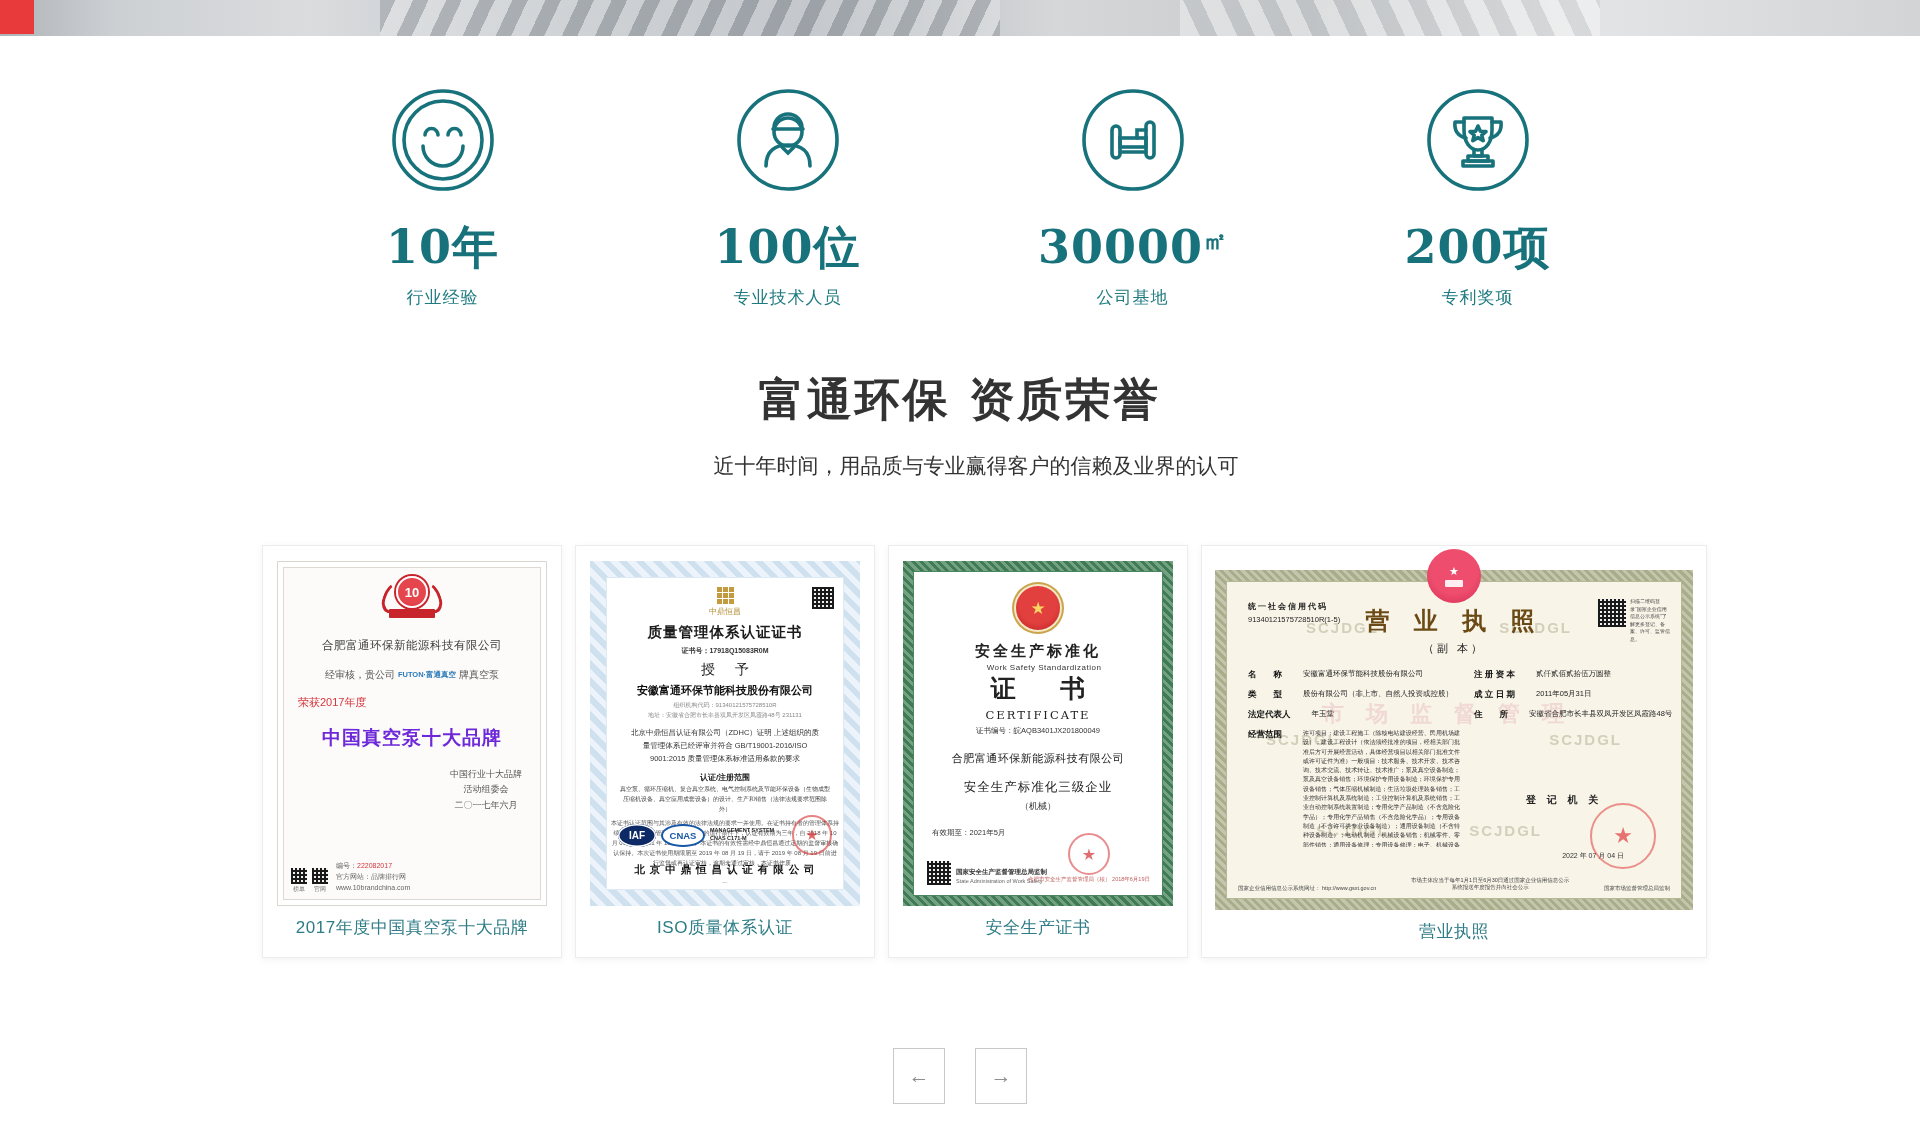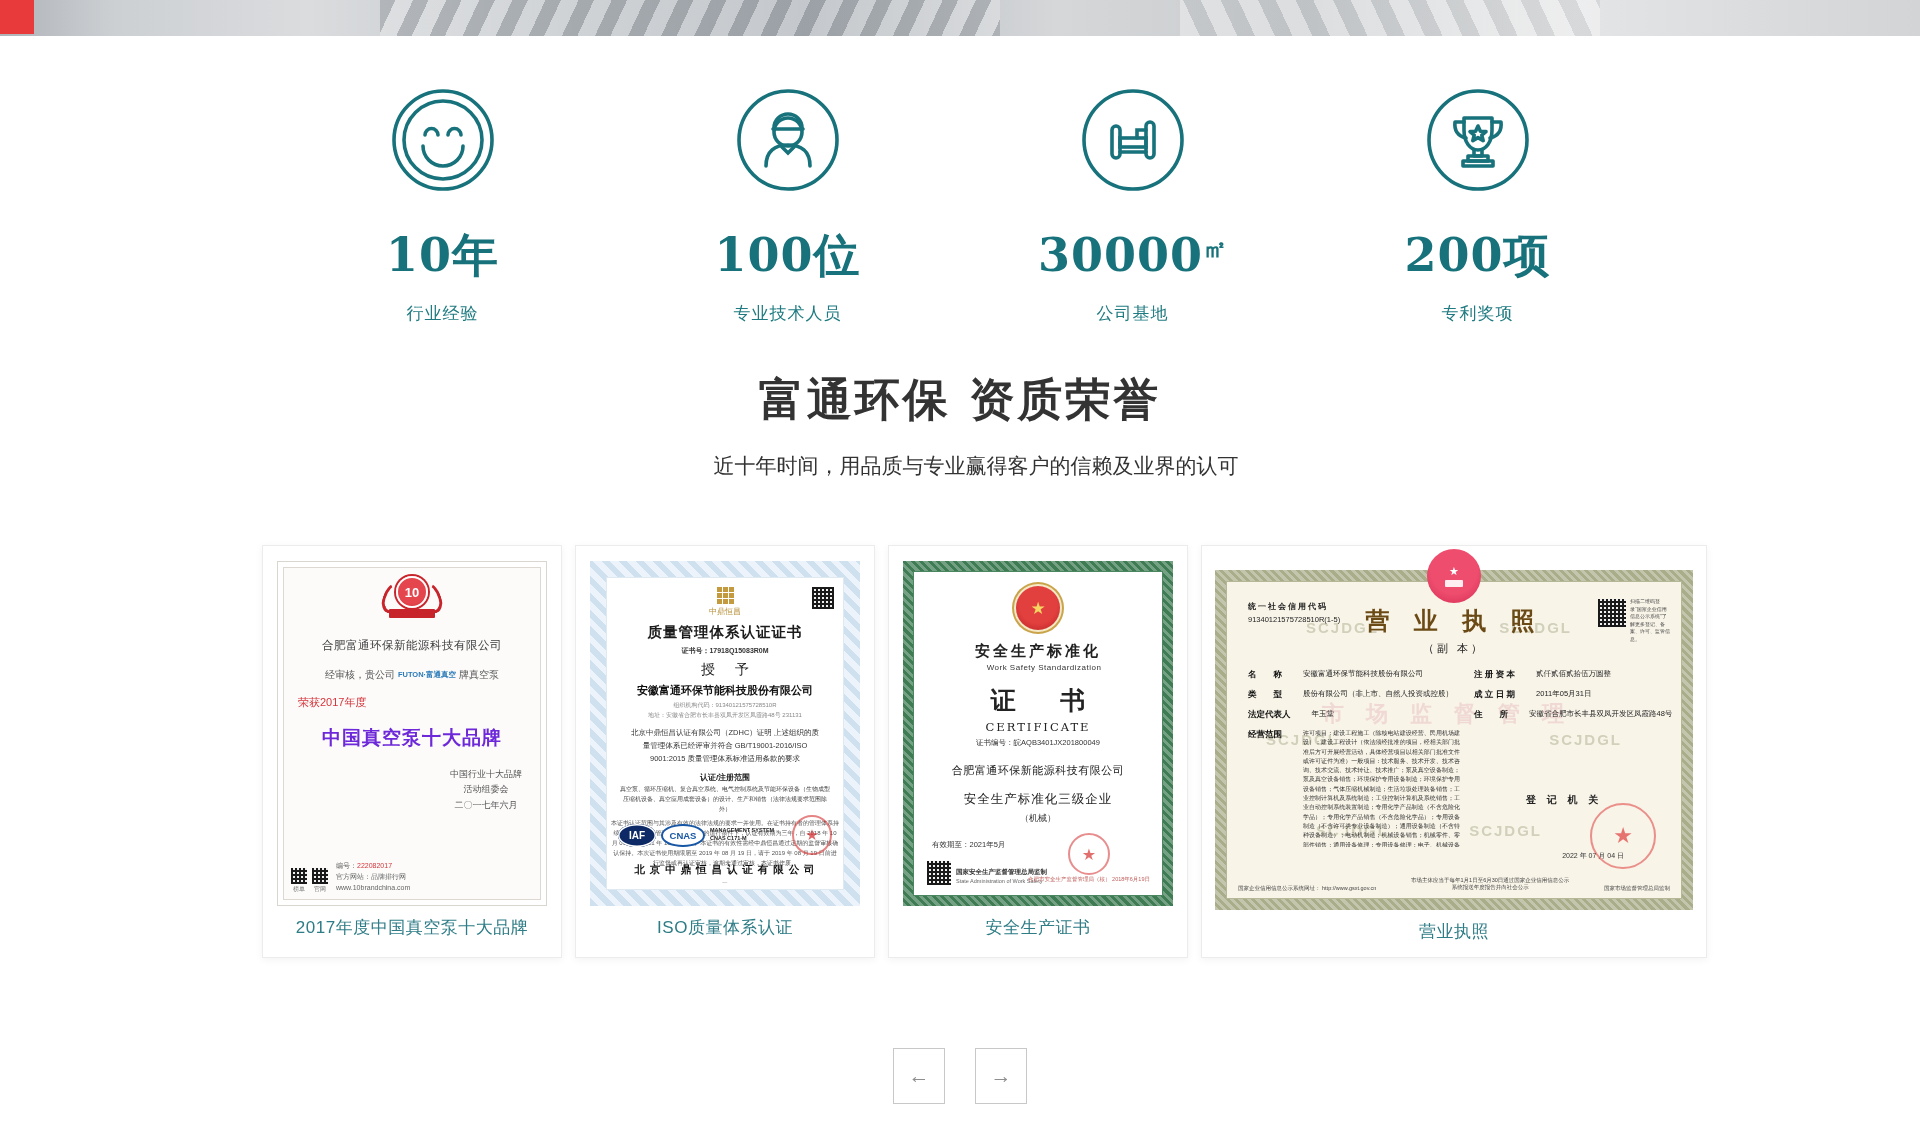--- a/index.html
+++ b/index.html
@@ -10,21 +10,21 @@
     background:linear-gradient(90deg,#aeb3b8 0,#cdd0d3 6%,#dadcde 16%,#c2c6ca 30%,#b4b9be 42%,#d5d7d9 55%,#c9ccce 68%,#e4e5e6 82%,#d2d4d6 100%);
     overflow:hidden; }
   .strip-sheen { position:absolute; top:0; left:380px; width:620px; height:36px;
     background:repeating-linear-gradient(115deg, rgba(90,98,105,.28) 0 14px, rgba(255,255,255,.22) 14px 30px); }
   .strip-sheen2 { position:absolute; top:0; left:1180px; width:420px; height:36px;
     background:repeating-linear-gradient(65deg, rgba(255,255,255,.35) 0 18px, rgba(120,126,132,.12) 18px 34px); }
   .red-corner { position:absolute; top:0; left:0; width:34px; height:34px; background:#e83a3a; }
 
   
   .stats { position:absolute; top:88px; left:270px; width:1380px; display:flex; }
-  .stat { width:345px; display:flex; flex-direction:column; align-items:center;gap:8px; }
+  .stat { width:345px; display:flex; flex-direction:column; align-items:center; }
   .stat svg { width:104px; height:104px; display:block; }
   .stat-value { margin-top:32px; font-family:"DejaVu Serif","Liberation Serif",serif; font-weight:bold;
     font-size:46px; line-height:1; color:#17727b; letter-spacing:1px; }
   .stat-value .sup-unit { font-size:24px; vertical-align:14px; letter-spacing:0; }
   .stat-label { margin-top:16px; font-size:17px; color:#1f7b81; letter-spacing:1px; }
 
   
   .sec-title { position:absolute; top:370px; left:0; width:100%; text-align:center;
     font-family:"DejaVu Serif","Liberation Serif",serif; font-weight:bold; font-size:45px; color:#333; letter-spacing:3px; }
   .sec-sub { position:absolute; top:452px; left:16px; width:100%; text-align:center; font-size:21px; color:#333; }
@@ -106,21 +106,21 @@
     background:repeating-linear-gradient(45deg, rgba(255,255,255,.28) 0 3px, rgba(0,0,0,0) 3px 6px), #3f7c54; }
   .c3-inner { position:relative; width:100%; height:100%; background:#fff; border:1px solid #4a8660;
     display:flex; flex-direction:column; align-items:center; }
   .c3-emblem { margin-top:14px; width:44px; height:44px; border-radius:50%;
     background:radial-gradient(circle at 50% 42%, #e2403f 55%, #b7201f);
     box-shadow:0 0 0 2px #f5e9c8, 0 0 0 4px #c9a44a;
     display:flex; align-items:center; justify-content:center; color:#f7d762; font-size:17px; }
   .c3-header { font-family:"DejaVu Serif","Liberation Serif",serif; font-size:15px; font-weight:bold; color:#222;
     margin-top:12px; letter-spacing:3px; }
   .c3-header-en { font-size:8px; color:#333; margin-top:2px; letter-spacing:.5px;padding-left:12px; }
-  .c3-title { font-size:25px; font-weight:bold; letter-spacing:18px; text-indent:18px; margin-top:12px; color:#222;
+  .c3-title { font-size:25px; font-weight:bold; letter-spacing:18px; text-indent:18px; color:#222;
     font-family:"DejaVu Serif","Liberation Serif",serif; }
   .c3-title-en { font-family:"DejaVu Serif","Liberation Serif",serif; font-size:11.5px; letter-spacing:2px; margin-top:3px; color:#222; }
   .c3-no { font-size:7.5px; margin-top:4px; color:#333; }
   .c3-company { font-size:11px; margin-top:15px; color:#222; letter-spacing:.5px; }
   .c3-grade { font-size:12.5px; margin-top:13px; color:#222; letter-spacing:1px; }
   .c3-cat { font-size:9px; margin-top:4px; color:#333; }
   .c3-valid { font-size:7.5px; margin-top:15px; align-self:flex-start; margin-left:18px; color:#333; }
   .c3-footer { position:absolute; left:13px; bottom:10px; display:flex; align-items:flex-end; gap:5px; }
   .c3-qr { width:24px; height:24px; }
   .c3-auth { font-size:6.5px; color:#333; line-height:1.5; font-weight:bold; }

